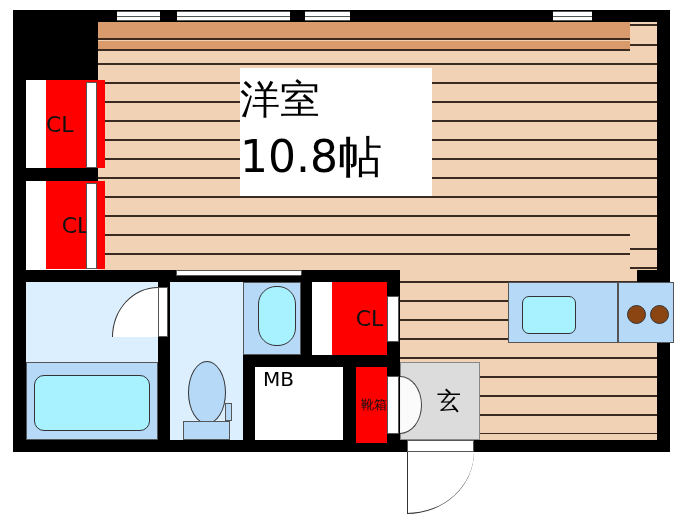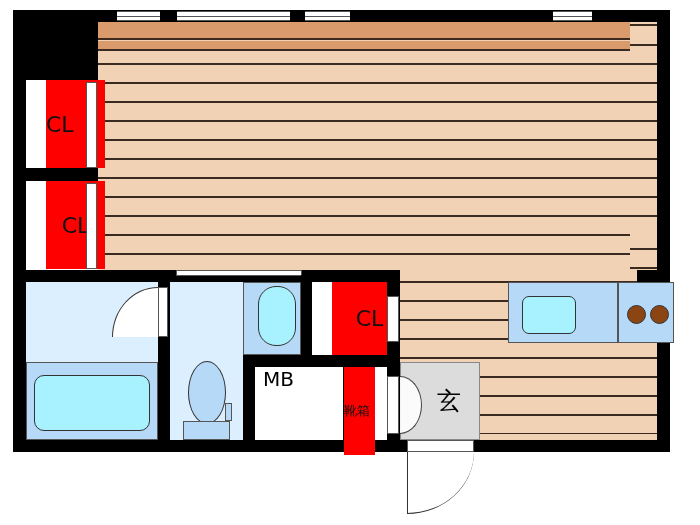--- a/index.html
+++ b/index.html
@@ -36,20 +36,24 @@
   <div class="abs win" style="left:117px;top:11px;width:43px;height:10px;"></div>
   <div class="abs win" style="left:177px;top:11px;width:113px;height:10px;"></div>
   <div class="abs win" style="left:305px;top:11px;width:45px;height:10px;"></div>
   <div class="abs win" style="left:553px;top:11px;width:39px;height:10px;"></div>
 
   <div class="abs floor" style="left:98px;top:22px;width:559px;height:248px;background-position:0 5px;"></div>
   <div class="abs floor" style="left:630px;top:66px;width:27px;height:204px;background-position:0 -39px;"></div>
   <div class="abs balcony-strip" style="left:98px;top:22px;width:532px;height:18px;"></div>
   <div class="abs balcony-strip" style="left:98px;top:41px;width:532px;height:10px;"></div>
 
+  <div class="abs label-box" style="left:240px;top:68px;width:192px;height:128px;padding:2px 0 0 0;">
+    <div class="room-label" style="margin-left:0px;font-size:40px;line-height:58px;">洋室</div>
+    <div class="room-label" style="font-size:44px;line-height:58px;">10.8帖</div>
+  </div>
 
   <div class="abs closet" style="left:26px;top:80px;width:59px;height:88px;justify-content:flex-start;">
     <span>CL</span>
   </div>
   <div class="abs wall" style="left:26px;top:168px;width:72px;height:13px;"></div>
   <div class="abs closet" style="left:26px;top:181px;width:59px;height:88px;">
     <span>CL</span>
   </div>
   <div class="abs" style="left:86px;top:82px;width:11px;height:86px;background:#fff;border:1px solid #555;"></div>
   <div class="abs" style="left:86px;top:183px;width:11px;height:86px;background:#fff;border:1px solid #555;"></div>
@@ -81,21 +85,21 @@
   </div>
   <div class="abs wall" style="left:387px;top:275px;width:13px;height:92px;"></div>
   <div class="abs" style="left:387px;top:296px;width:12px;height:46px;background:#fff;border:1px solid #555;"></div>
   <div class="abs" style="left:400px;top:296px;width:41px;height:46px;background:#fff;border-top:1px solid #333;border-right:1px solid #333;border-top-right-radius:41px 46px;"></div>
 
   <div class="abs" style="left:255px;top:367px;width:88px;height:73px;background:#fff;display:flex;align-items:flex-start;padding:0 0 12px 8px;">
     <span class="text" style="font-size:20px;">MB</span>
   </div>
   <div class="abs wall" style="left:343px;top:367px;width:13px;height:73px;"></div>
 
-  <div class="abs" style="left:344px;top:367px;width:31px;height:88px;background:#ff0000;display:flex;align-items:center;justify-content:flex-start;overflow:hidden;">
+  <div class="abs" style="left:356px;top:367px;width:31px;height:76px;background:#ff0000;display:flex;align-items:center;justify-content:flex-end;overflow:hidden;">
     <span style="font-size:13px;white-space:nowrap;color:#111;">靴箱</span>
   </div>
   <div class="abs wall" style="left:387px;top:367px;width:13px;height:73px;"></div>
   <div class="abs" style="left:387px;top:376px;width:12px;height:58px;background:#fff;border:1px solid #555;"></div>
 
   <div class="abs floor" style="left:400px;top:270px;width:257px;height:170px;background-position:0 -6px;"></div>
   <div class="abs wall" style="left:637px;top:270px;width:20px;height:12px;"></div>
 
   <div class="abs" style="left:400px;top:362px;width:80px;height:78px;background:#dcdcdc;border:1px solid #888;display:flex;align-items:center;justify-content:center;padding-left:18px;">
     <span class="text" style="font-size:24px;">玄</span>

